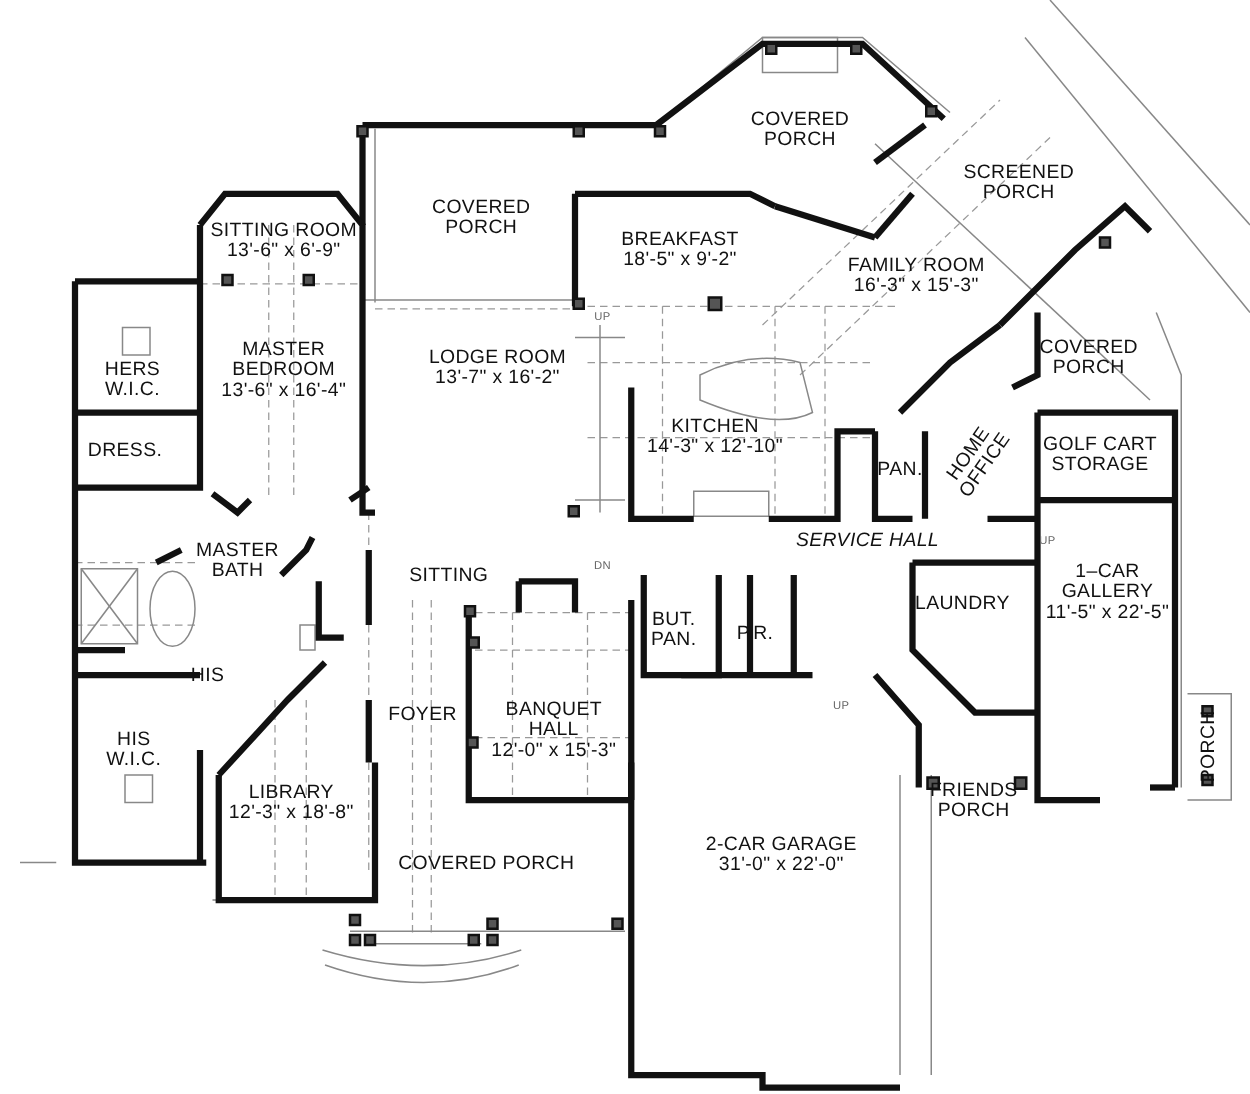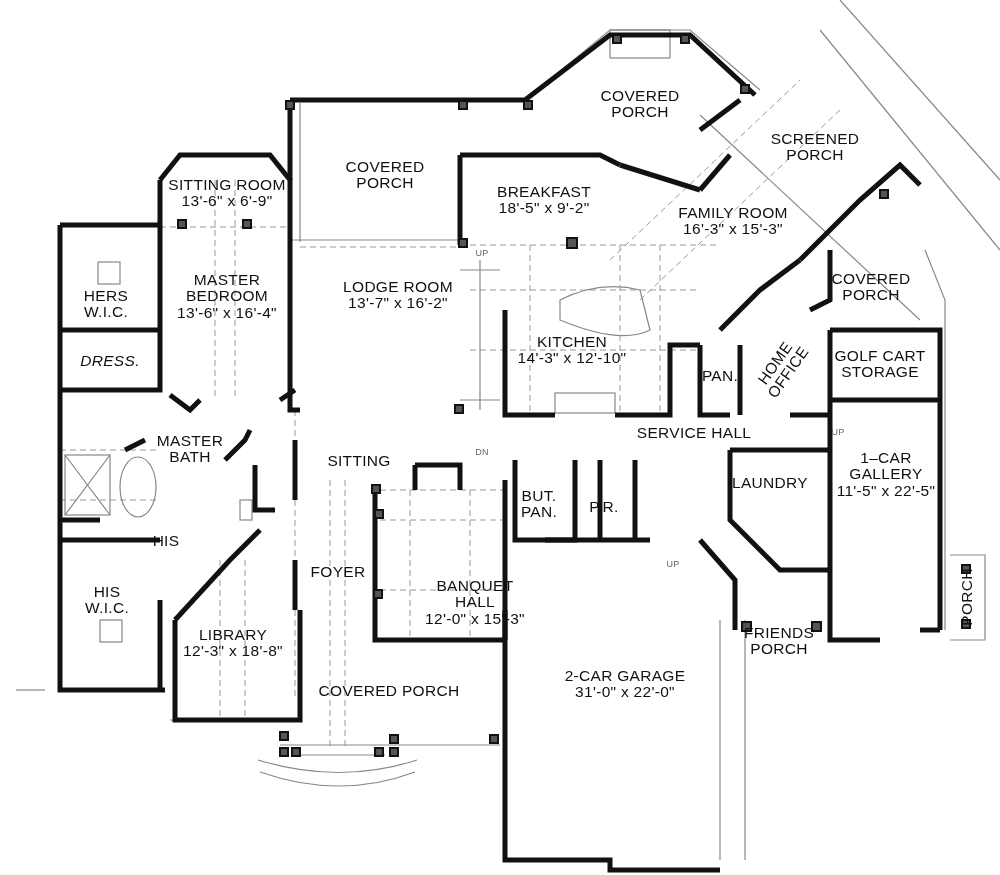--- a/index.html
+++ b/index.html
@@ -206,28 +206,28 @@
   <span class="name">GOLF CART</span>
   <span class="name">STORAGE</span>
 </div>
 <div class="lbl rot" style="left:782px;top:368px;">
   <span class="name">HOME</span>
   <span class="name">OFFICE</span>
 </div>
 <div class="lbl" style="left:720px;top:376px;">
   <span class="name">PAN.</span>
 </div>
-<div class="lbl" style="left:110px;top:361px;font-style:italic;">
+<div class="lbl" style="left:100px;top:361px;">
   <span class="name">DRESS.</span>
 </div>
 <div class="lbl" style="left:190px;top:449px;">
   <span class="name">MASTER</span>
   <span class="name">BATH</span>
 </div>
-<div class="lbl" style="left:694px;top:433px;">
+<div class="lbl" style="left:694px;top:433px;font-style:italic;">
   <span class="name">SERVICE HALL</span>
 </div>
 <div class="lbl" style="left:359px;top:461px;">
   <span class="name">SITTING</span>
 </div>
 <div class="lbl" style="left:770px;top:483px;">
   <span class="name">LAUNDRY</span>
 </div>
 <div class="lbl" style="left:886px;top:474px;">
   <span class="name">1–CAR</span>
@@ -240,21 +240,21 @@
 </div>
 <div class="lbl" style="left:604px;top:507px;">
   <span class="name">P.R.</span>
 </div>
 <div class="lbl" style="left:166px;top:541px;">
   <span class="name">HIS</span>
 </div>
 <div class="lbl" style="left:338px;top:572px;">
   <span class="name">FOYER</span>
 </div>
-<div class="lbl" style="left:443px;top:602px;margin-left:32px;">
+<div class="lbl" style="left:443px;top:584px;">
   <span class="name">BANQUET</span>
   <span class="name">HALL</span>
   <span class="dim">12'-0" x 15'-3"</span>
 </div>
 <div class="lbl" style="left:107px;top:600px;">
   <span class="name">HIS</span>
   <span class="name">W.I.C.</span>
 </div>
 <div class="lbl" style="left:779px;top:609px;margin-top:32px;">
   <span class="name">FRIENDS</span>

